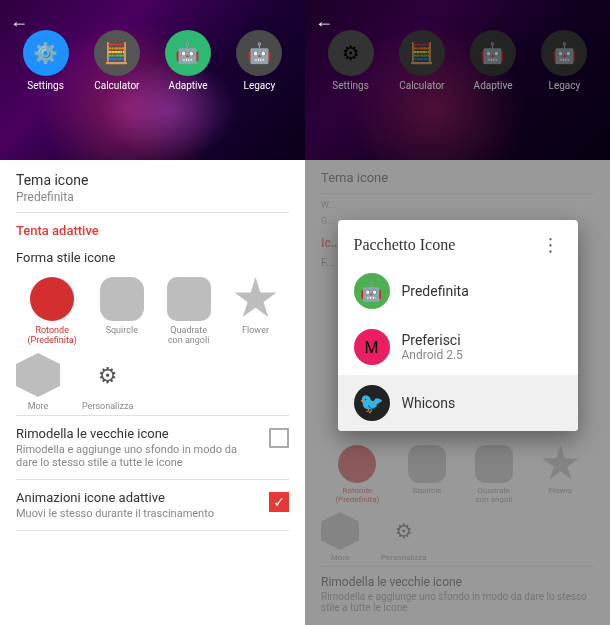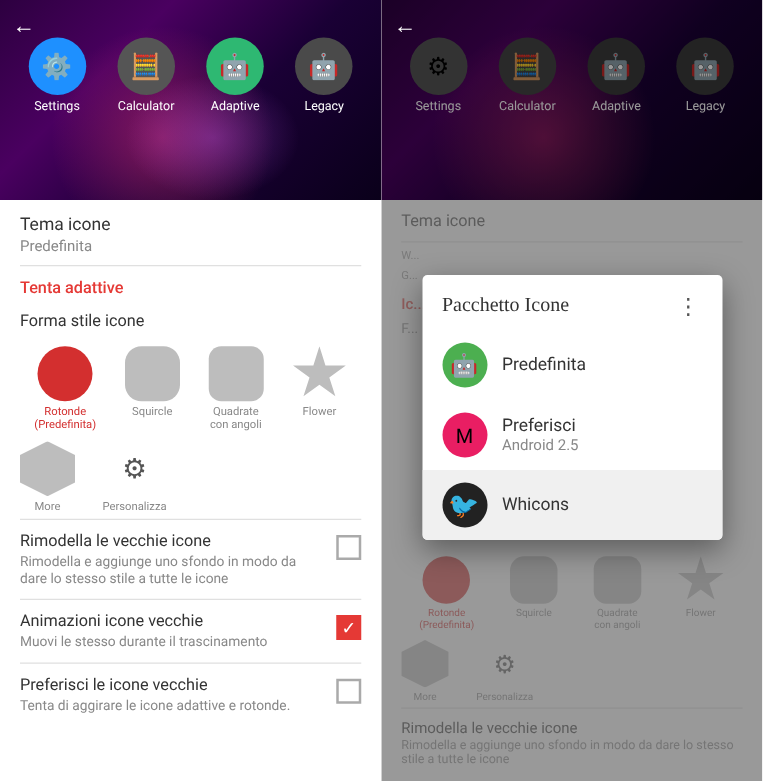--- a/index.html
+++ b/index.html
@@ -458,35 +458,28 @@
         <div class="option-title">Rimodella le vecchie icone</div>
         <div class="option-desc">Rimodella e aggiunge uno sfondo in modo da dare lo stesso stile a tutte le icone</div>
       </div>
       <div class="checkbox-empty"></div>
     </div>
 
     <div class="divider"></div>
 
     <div class="option-row">
       <div class="option-text">
-        <div class="option-title">Animazioni icone vecchie</div>
+        <div class="option-title">Animazioni icone adattive</div>
         <div class="option-desc">Muovi le stesso durante il trascinamento</div>
       </div>
       <div class="checkbox-checked">✓</div>
     </div>
 
     <div class="divider"></div>
 
-    <div class="option-row">
-      <div class="option-text">
-        <div class="option-title">Preferisci le icone vecchie</div>
-        <div class="option-desc">Tenta di aggirare le icone adattive e rotonde.</div>
-      </div>
-      <div class="checkbox-empty"></div>
-    </div>
   </div>
 </div>
 
 <div class="right-panel">
   <div class="right-header-bg">
   </div>
   <div style="position:absolute; top:0; left:0; right:0; height:160px; z-index:2;">
     <span class="back-arrow-right" style="color:white;position:absolute;top:10px;left:10px;font-size:18px;">←</span>
     <div class="right-icons-row">
       <div class="icon-item">

